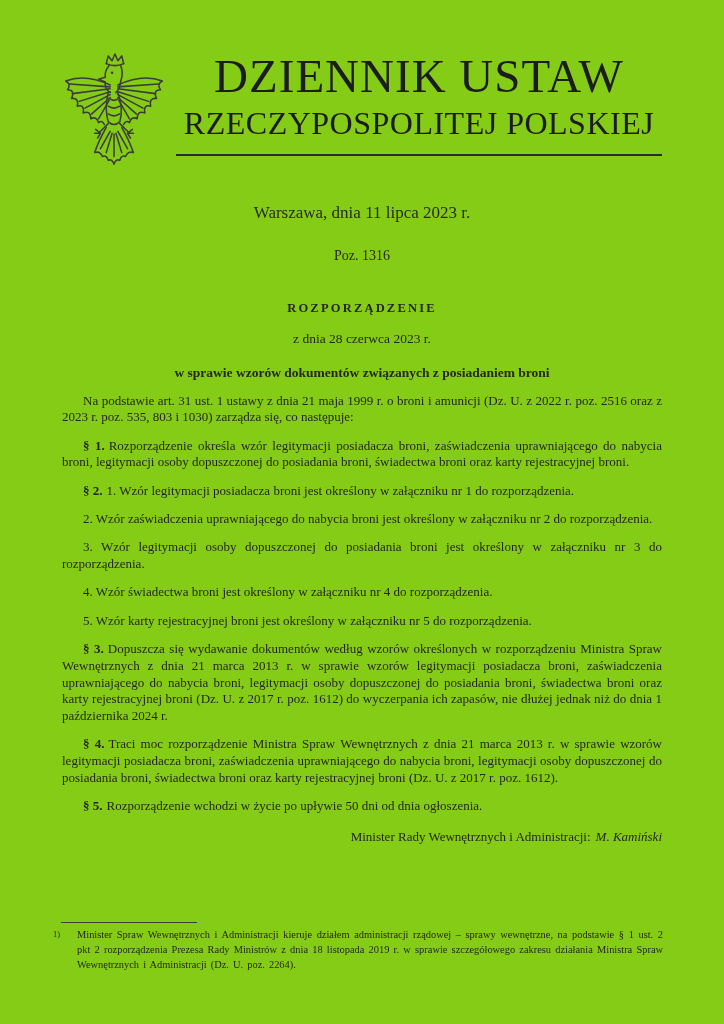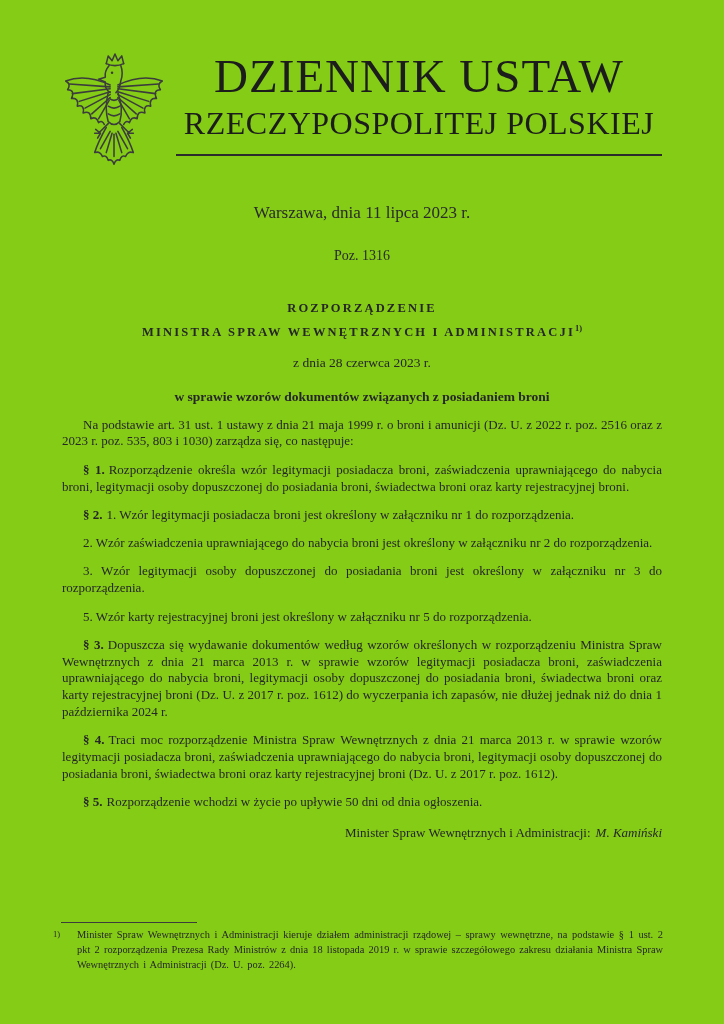--- a/index.html
+++ b/index.html
@@ -107,39 +107,39 @@
       <div class="masthead-title">DZIENNIK USTAW</div>
       <div class="masthead-subtitle">RZECZYPOSPOLITEJ POLSKIEJ</div>
     </div>
   </div>
 
   <div class="dateline">Warszawa, dnia 11 lipca 2023 r.</div>
   <div class="poz">Poz. 1316</div>
 
   <div class="act-head">
     <div class="act-type">ROZPORZĄDZENIE</div>
-    <div class="act-issuer"><span>MINISTRA SPRAW WEWNĘTRZNYCH I ADMINISTRACJI</span><sup>1)</sup></div>
     <div class="act-date">z dnia 28 czerwca 2023 r.</div>
     <div class="act-subject">w sprawie wzorów dokumentów związanych z posiadaniem broni</div>
   </div>
 
   <div class="body">
     <p><span class="pmark"></span><span>Na podstawie art. 31 ust. 1 ustawy z dnia 21 maja 1999 r. o broni i amunicji (Dz. U. z 2022 r. poz. 2516 oraz z 2023 r. poz. 535, 803 i 1030) zarządza się, co następuje:</span></p>
     <p><span class="pmark">§ 1.</span><span>Rozporządzenie określa wzór legitymacji posiadacza broni, zaświadczenia uprawniającego do nabycia broni, legitymacji osoby dopuszczonej do posiadania broni, świadectwa broni oraz karty rejestracyjnej broni.</span></p>
     <p><span class="pmark">§ 2.</span><span>1. Wzór legitymacji posiadacza broni jest określony w załączniku nr 1 do rozporządzenia.</span></p>
     <p><span class="pmark"></span><span>2. Wzór zaświadczenia uprawniającego do nabycia broni jest określony w załączniku nr 2 do rozporządzenia.</span></p>
     <p><span class="pmark"></span><span>3. Wzór legitymacji osoby dopuszczonej do posiadania broni jest określony w załączniku nr 3 do rozporządzenia.</span></p>
+    <p><span class="pmark"></span><span>4. Wzór świadectwa broni jest określony w załączniku nr 4 do rozporządzenia.</span></p>
     <p><span class="pmark"></span><span>5. Wzór karty rejestracyjnej broni jest określony w załączniku nr 5 do rozporządzenia.</span></p>
     <p><span class="pmark">§ 3.</span><span>Dopuszcza się wydawanie dokumentów według wzorów określonych w rozporządzeniu Ministra Spraw Wewnętrznych z dnia 21 marca 2013 r. w sprawie wzorów legitymacji posiadacza broni, zaświadczenia uprawniającego do nabycia broni, legitymacji osoby dopuszczonej do posiadania broni, świadectwa broni oraz karty rejestracyjnej broni (Dz. U. z 2017 r. poz. 1612) do wyczerpania ich zapasów, nie dłużej jednak niż do dnia 1 października 2024 r.</span></p>
     <p><span class="pmark">§ 4.</span><span>Traci moc rozporządzenie Ministra Spraw Wewnętrznych z dnia 21 marca 2013 r. w sprawie wzorów legitymacji posiadacza broni, zaświadczenia uprawniającego do nabycia broni, legitymacji osoby dopuszczonej do posiadania broni, świadectwa broni oraz karty rejestracyjnej broni (Dz. U. z 2017 r. poz. 1612).</span></p>
     <p><span class="pmark">§ 5.</span><span>Rozporządzenie wchodzi w życie po upływie 50 dni od dnia ogłoszenia.</span></p>
   </div>
 
   <div class="signature">
-    <span>Minister Spraw Wewnętrznych i Administracji:</span><span class="sig-name">M. Kamiński</span>
+    <span>Minister Rady Wewnętrznych i Administracji:</span><span class="sig-name">M. Kamiński</span>
   </div>
 
   <div class="footnote">
     <hr class="footnote-rule">
     <div class="footnote-row">
       <span class="footnote-marker">1)</span>
       <span class="footnote-text">Minister Spraw Wewnętrznych i Administracji kieruje działem administracji rządowej – sprawy wewnętrzne, na podstawie § 1 ust. 2 pkt 2 rozporządzenia Prezesa Rady Ministrów z dnia 18 listopada 2019 r. w sprawie szczegółowego zakresu działania Ministra Spraw Wewnętrznych i Administracji (Dz. U. poz. 2264).</span>
     </div>
   </div>
 

